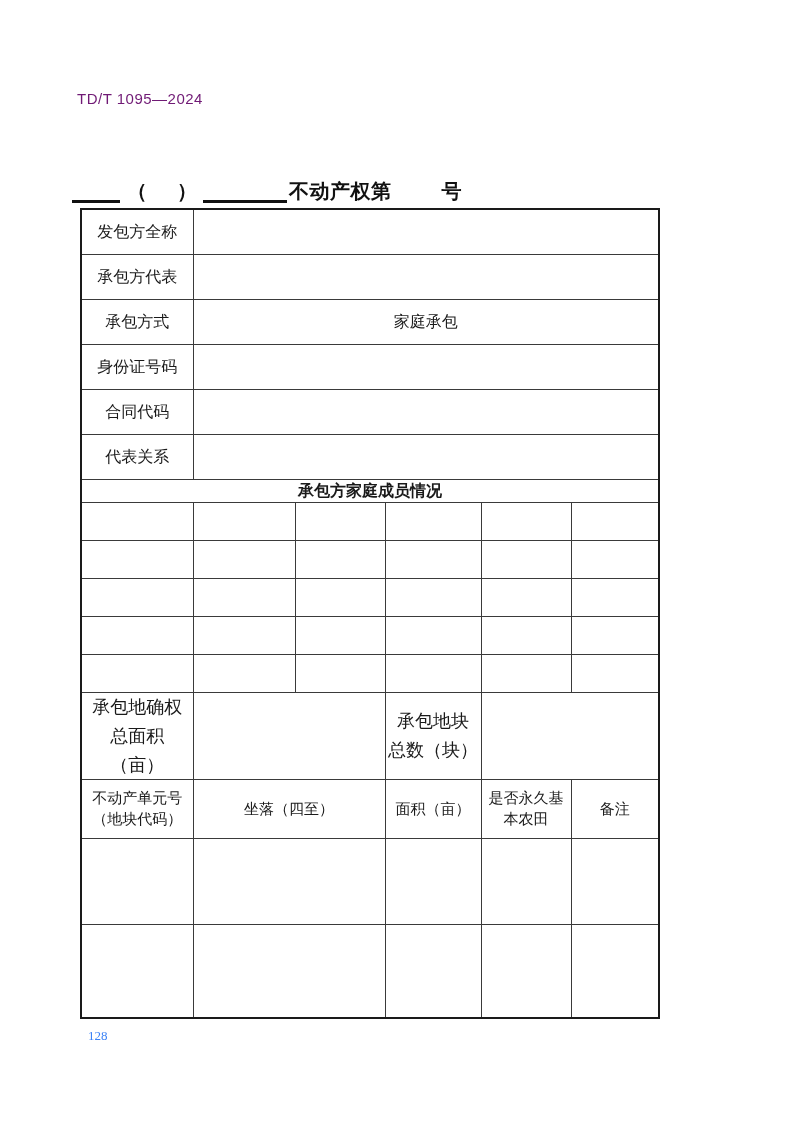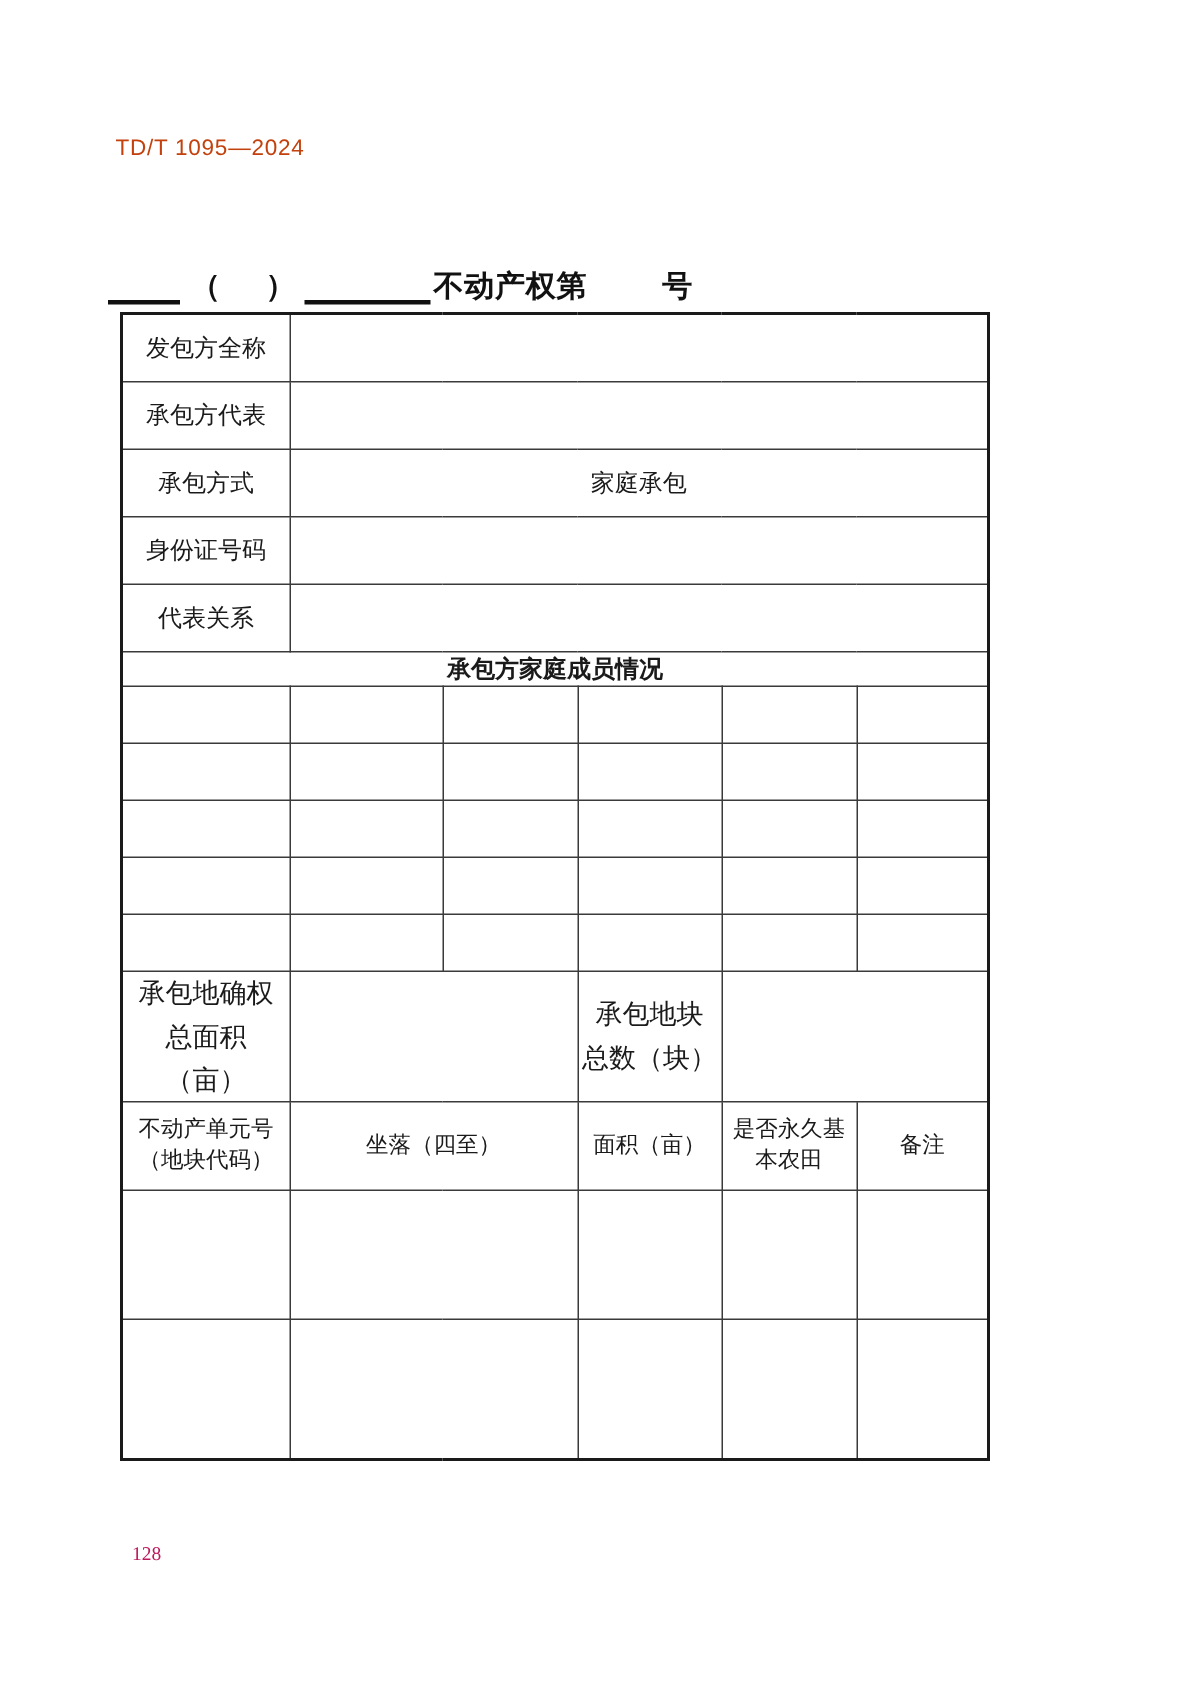--- a/index.html
+++ b/index.html
@@ -7,21 +7,21 @@
     width:794px;height:1122px;
     background:#ffffff;
     position:relative;
     font-family:"Liberation Serif", serif;
     color:#1a1a1a;
     overflow:hidden;
   }
   .doc-number{
     position:absolute;left:77px;top:90px;
     font-family:"Liberation Sans", sans-serif;
-    font-size:15px;letter-spacing:0.5px;color:#c2410c;
+    font-size:15px;letter-spacing:0.5px;color:#701a75;
   }
   
   .title-line{
     position:absolute;left:72px;top:170px;height:33px;
     display:flex;align-items:flex-end;
     font-family:"Liberation Sans", sans-serif;
     font-weight:bold;font-size:20px;line-height:1.15;
     color:#111;
   }
   .blank-underline{display:inline-block;border-bottom:3px solid #111;height:6px;}
@@ -49,21 +49,21 @@
   .r-sec td{height:22px;font-weight:bold;font-size:16px;margin-left:48px;}
   .r-fhead td{height:53px;font-size:15px;line-height:1.45;}
   .r-fam td{height:37px;}
   .r-area td{height:57px;font-size:18px;line-height:1.6;margin-top:24px;}
   .r-phead td{height:58px;font-size:15px;line-height:1.45;}
   .r-p1 td{height:85px;}
   .r-p2 td{height:92px;}
   .pre{white-space:pre-line;}
   .page-number{
     position:absolute;left:88px;top:1028px;
-    font-size:13px;font-family:"Liberation Serif", serif;color:#be185d;
+    font-size:13px;font-family:"Liberation Serif", serif;color:#3b82f6;
   }
 </style>
 </head>
 <body>
 
 <div class="doc-number">TD/T 1095—2024</div>
 
 <div class="title-line">
   <span class="blank-underline u1"></span>
   <span>（</span>
@@ -93,20 +93,24 @@
   <tr class="r-top">
     <td>承包方代表</td>
     <td colspan="5"></td>
   </tr>
   <tr class="r-top">
     <td>承包方式</td>
     <td colspan="5">家庭承包</td>
   </tr>
   <tr class="r-top">
     <td>身份证号码</td>
+    <td colspan="5"></td>
+  </tr>
+  <tr class="r-top">
+    <td>合同代码</td>
     <td colspan="5"></td>
   </tr>
   <tr class="r-top">
     <td class="b-thick">代表关系</td>
     <td class="b-thick" colspan="5"></td>
   </tr>
 
   <tr class="r-sec">
     <td class="b-thick" colspan="6">承包方家庭成员情况</td>
   </tr>

